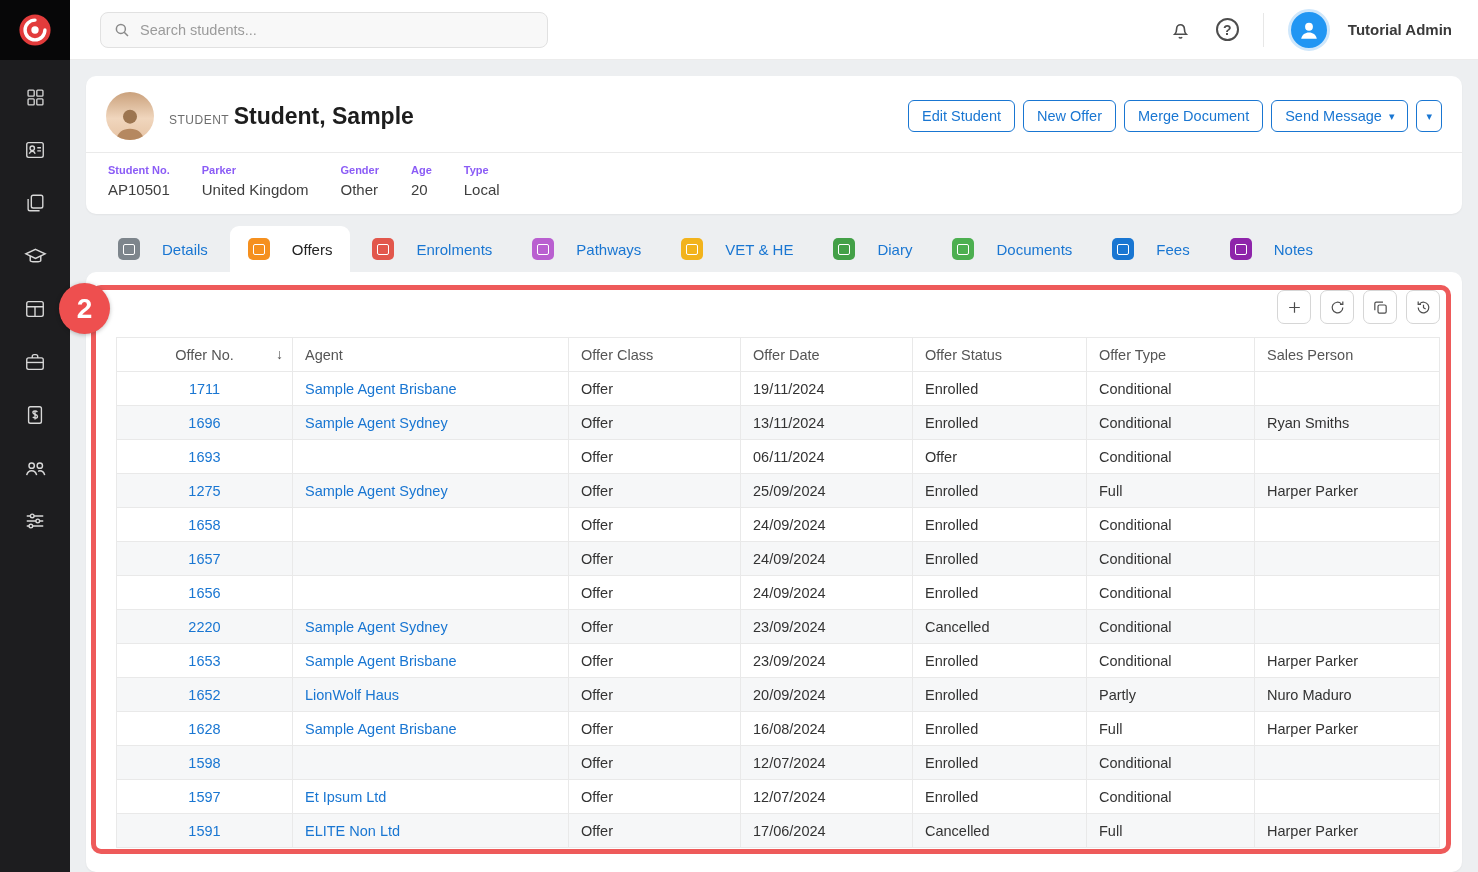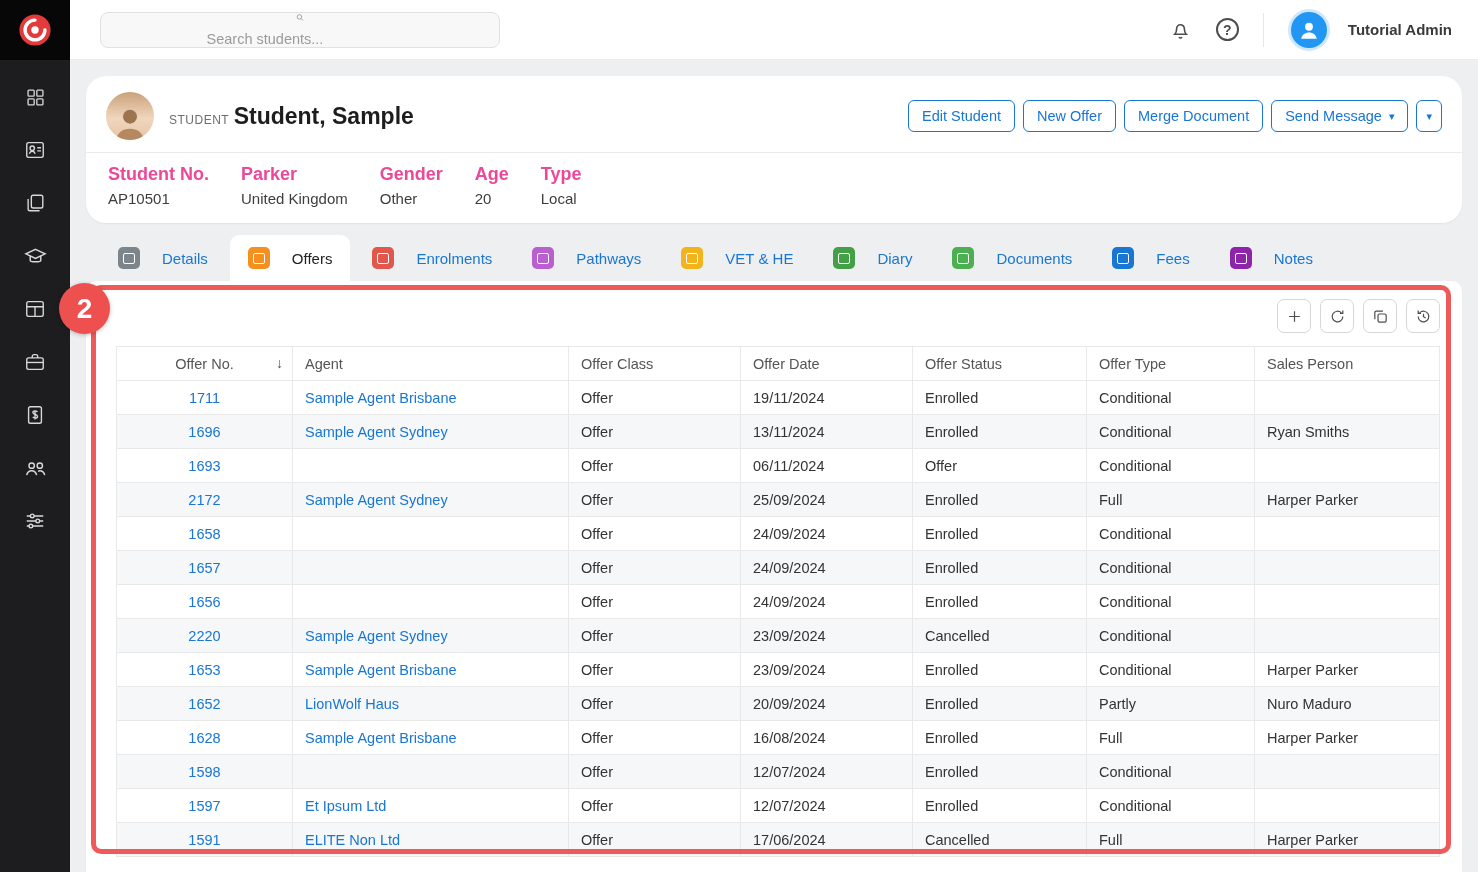--- a/index.html
+++ b/index.html
@@ -13,60 +13,60 @@
   .logo-box { height:60px; background:#070708; display:flex; align-items:center; justify-content:center; }
   .nav { display:flex; flex-direction:column; align-items:center; padding-top:24px; gap:27px; }
   .nav-item { width:26px; height:26px; display:flex; align-items:center; justify-content:center; cursor:pointer; }
   .nav-item svg { stroke:#d8d8d8; fill:none; stroke-width:1.5; }
   
   .topbar {
     position:absolute; left:70px; top:0; width:1408px; height:60px; background:#fff;
     display:flex; align-items:center; padding:0 26px; border-bottom:1px solid #ececec; z-index:1;
   }
   .search {
-    width:400px; height:36px; background:#f8f8f8; border:1px solid #e1e1e1; border-radius:8px;
-    display:flex; align-items:center; gap:9px; padding:0 12px; margin-left:4px;flex-direction:column;
+    width:448px; height:36px; background:#f8f8f8; border:1px solid #e1e1e1; border-radius:8px;
+    display:flex; align-items:center; gap:9px; padding:0 12px; margin-left:4px;
   }
   .search input { flex:1; border:none; background:transparent; outline:none; font-size:14.5px; color:#333; font-family:inherit; }
   .search input::placeholder { color:#9b9b9b; }
   .topbar-right { margin-left:auto; display:flex; align-items:center; gap:24px; }
   .icon-btn { background:none; border:none; cursor:pointer; display:flex; align-items:center; }
   .icon-btn svg { stroke:#4d4d4d; fill:none; stroke-width:1.7; }
   .help-circle {
     width:23px; height:23px; border:2px solid #4d4d4d; border-radius:50%; display:flex;
     align-items:center; justify-content:center; font-size:14px; font-weight:700; color:#4d4d4d;
   }
   .v-divider { width:1px; height:34px; background:#e7e7e7; }
   .tb-avatar {
     width:42px; height:42px; border-radius:50%; background:#2196f3; border:3px solid #cfe7fb;
     display:flex; align-items:center; justify-content:center; cursor:pointer;
   }
   .user-name { font-size:15px; font-weight:700; color:#3a3a3a; margin-left:-6px; }
   
   .main { position:absolute; left:70px; top:60px; width:1408px; height:812px; padding:16px; }
-  .student-card { background:#fff; border-radius:20px; padding:12px 16px 14px; box-shadow:0 1px 2px rgba(0,0,0,.05); }
+  .student-card { background:#fff; border-radius:10px; padding:12px 16px 14px; box-shadow:0 1px 2px rgba(0,0,0,.05); }
   .sc-top { display:flex; align-items:center; gap:15px; padding:4px 4px 12px; }
   .sc-avatar {
     width:48px; height:48px; border-radius:50%; overflow:hidden; flex:0 0 auto;
     background:linear-gradient(180deg,#caa17c 0%, #f0d6bd 55%, #e7c4a5 100%);
     display:flex; align-items:flex-end; justify-content:center;
   }
   .sc-label { font-size:12px; color:#6d6d6d; letter-spacing:.5px; margin-bottom:3px; }
   .sc-name { font-size:23px; font-weight:700; color:#1d1d1d; }
   .sc-actions { margin-left:auto; display:flex; gap:8px; }
   .btn-outline {
     border:1px solid #1976d2; background:#fff; color:#1976d2; border-radius:6px; height:32px;
     padding:0 13px; font-size:14.5px; font-family:inherit; display:flex; align-items:center; gap:7px; cursor:pointer;
   }
   .btn-caret-only { padding:0 9px; }
   .caret { font-size:11px; line-height:1; }
   .sc-divider { height:1px; background:#eaeaea; margin:0 -16px; }
   .sc-fields { display:flex; padding:11px 6px 2px; }
   .field { margin-right:32px; }
-  .f-label { font-size:18px; font-weight:700; color:#ec4899; margin-bottom:5px; }
+  .f-label { font-size:11px; font-weight:700; color:#8b5cf6; margin-bottom:5px; }
   .f-value { font-size:15px; color:#3e3e3e; }
   
   .tabs { display:flex; gap:4px; padding:8px 0 0 14px; margin-top:4px; }
   .tab {
     display:flex; align-items:center; gap:22px; height:46px; padding:0 18px;
     border-radius:9px 9px 0 0; color:#1976d2; font-size:15px; cursor:pointer; white-space:nowrap;
   }
   .tab.active { background:#fff; color:#222; }
   .tab-icon { width:22px; height:22px; border-radius:5px; display:flex; align-items:center; justify-content:center; flex:0 0 auto; }
   .tab-icon::after { content:""; width:10px; height:9px; border:1.7px solid #fff; border-radius:2px; }
@@ -396,21 +396,21 @@
               <td class="c-no"><a class="grid-link">1693</a></td>
               <td><a class="grid-link"></a></td>
               <td>Offer</td>
               <td>06/11/2024</td>
               <td>Offer</td>
               <td>Conditional</td>
               <td></td>
             </tr>
 
             <tr>
-              <td class="c-no"><a class="grid-link">2172</a></td>
+              <td class="c-no"><a class="grid-link">1275</a></td>
               <td><a class="grid-link">Sample Agent Sydney</a></td>
               <td>Offer</td>
               <td>25/09/2024</td>
               <td>Enrolled</td>
               <td>Full</td>
               <td>Harper Parker</td>
             </tr>
 
             <tr>
               <td class="c-no"><a class="grid-link">1658</a></td>

